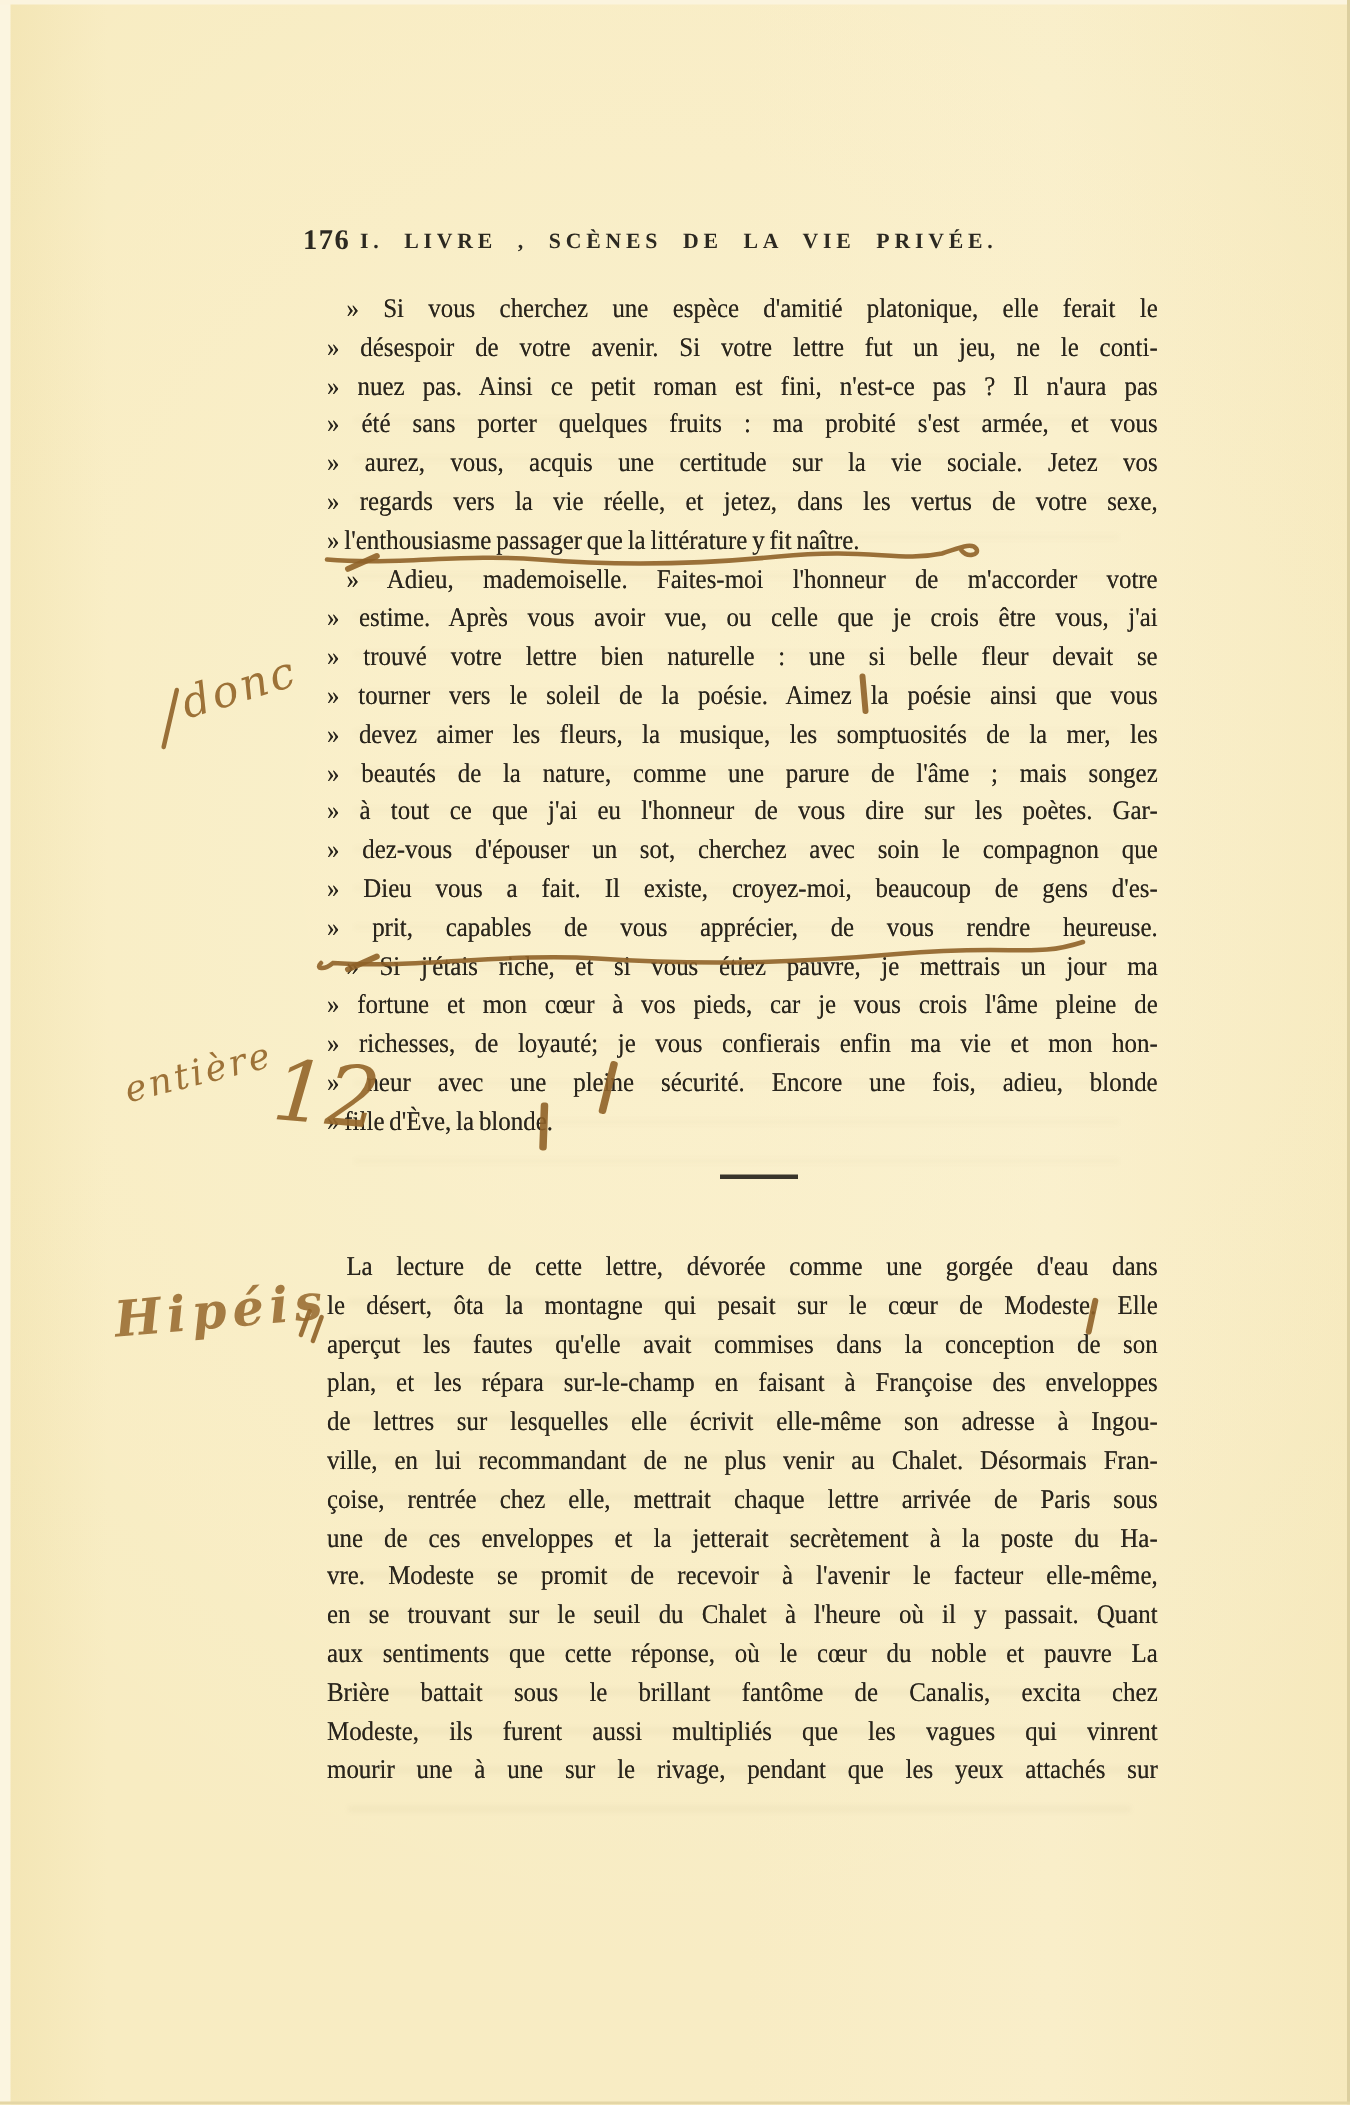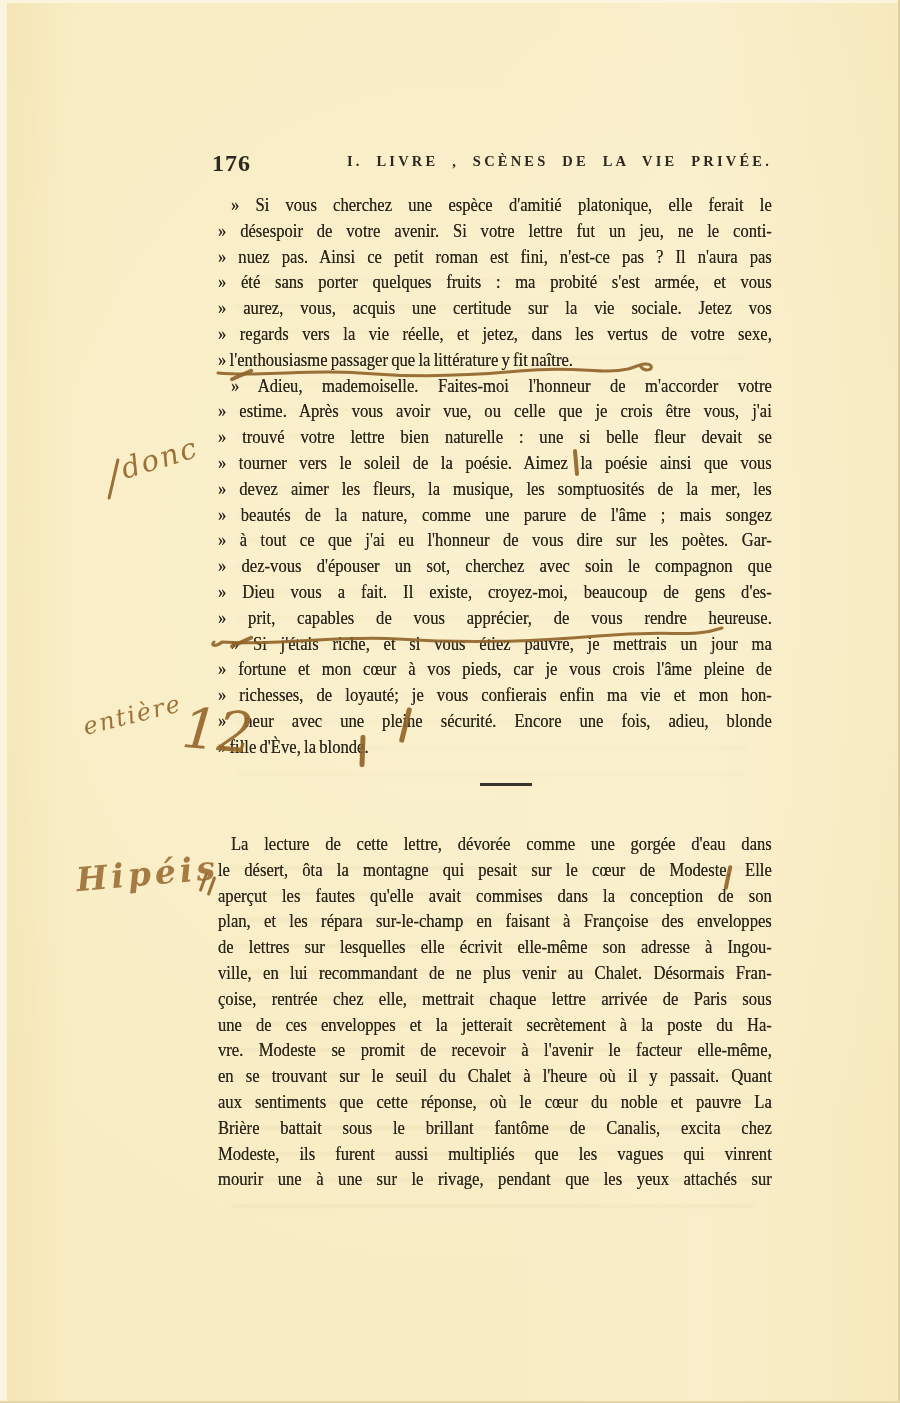--- a/index.html
+++ b/index.html
@@ -22,23 +22,23 @@
   .edge-bottom{position:absolute;left:0;bottom:0;width:100%;height:2px;background:#e4d6a6;}
 
   
   .verso{position:absolute;pointer-events:none;filter:blur(1.6px);}
   .verso.v1{left:232px;top:846px;width:522px;height:362px;opacity:.55;
     background:repeating-linear-gradient(0deg, rgba(125,108,55,.09) 0 4px, rgba(0,0,0,0) 4px 26px);}
   .verso.v2{left:236px;top:256px;width:510px;height:520px;opacity:.35;
     background:repeating-linear-gradient(0deg, rgba(125,108,55,.08) 0 4px, rgba(0,0,0,0) 4px 26px);}
 
   
-  .pagenum{position:absolute;left:212px;top:150px;font-size:24px;font-weight:bold;
+  .pagenum{position:absolute;left:202px;top:150px;font-size:19px;font-weight:bold;
     color:#2c2921;letter-spacing:1px;}
-  .running-title{position:absolute;left:240px;top:153px;width:532px;text-align:right;
+  .running-title{position:absolute;left:240px;top:153px;width:532px;text-align:left;
     font-size:14.5px;font-weight:bold;color:#2c2921;letter-spacing:3.2px;word-spacing:7px;}
 
   
   .col{position:absolute;left:218px;width:600px;transform:scaleX(0.923);transform-origin:0 0;
     color:#29251d;font-size:18px;text-shadow:0 0 .4px rgba(45,38,25,.75);word-spacing:-1px;}
   .col-letter{top:193px;}
   .col-narrative{top:832px;}
   .line{height:25.8px;line-height:25.8px;text-align:justify;text-align-last:justify;
     white-space:nowrap;}
   .line.line-end{text-align-last:left;}

